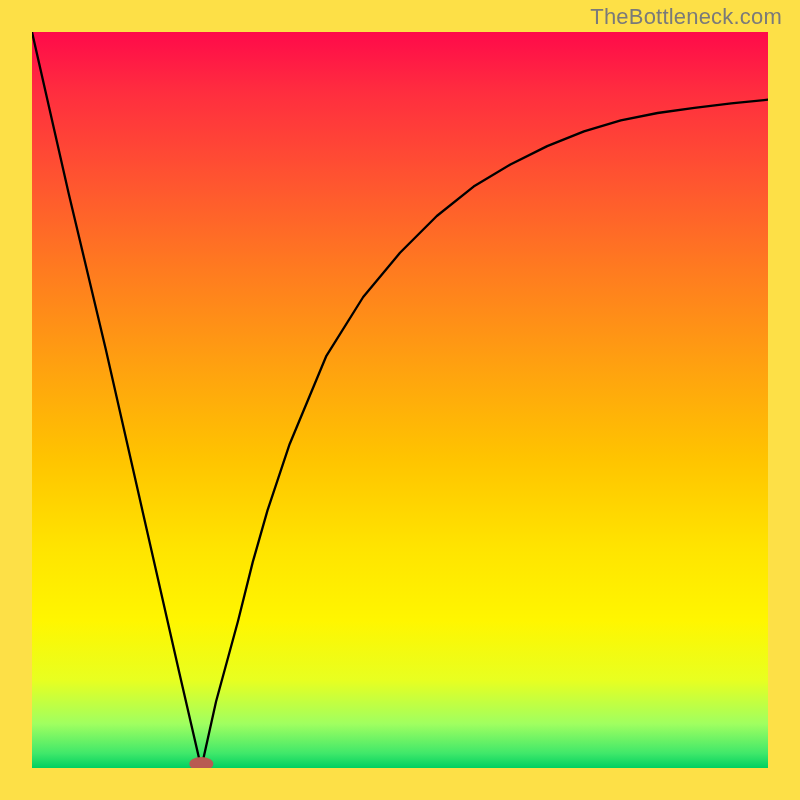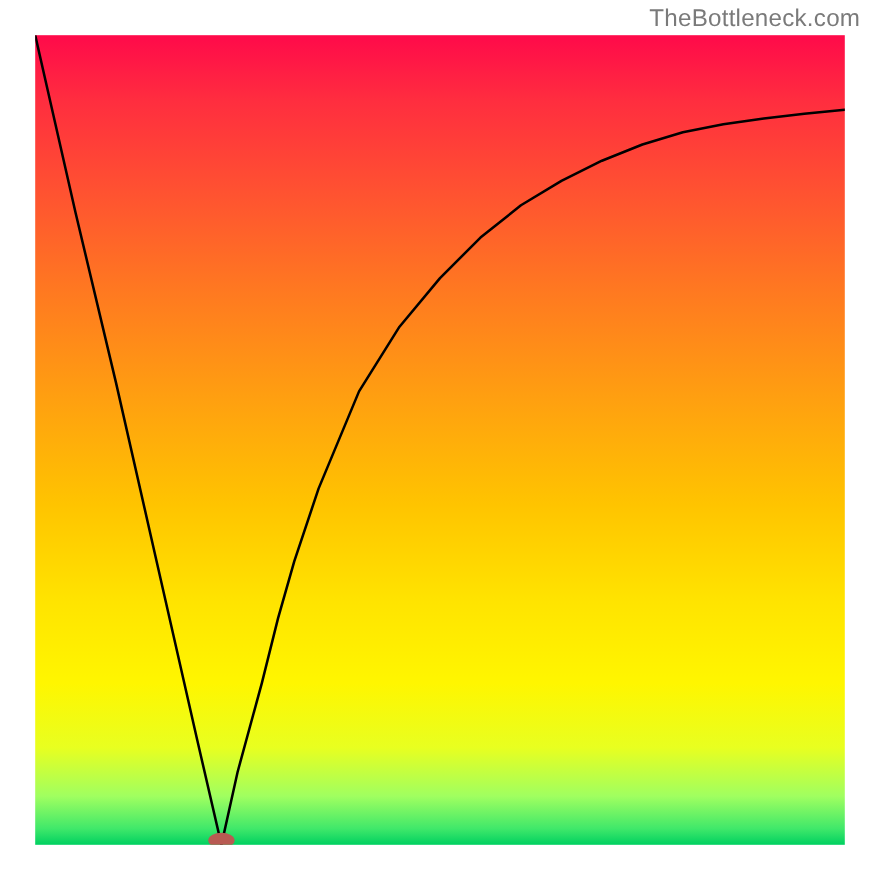--- a/index.html
+++ b/index.html
@@ -10,21 +10,21 @@
     overflow: hidden;
     background: #000;
     font-family: Arial, Helvetica, sans-serif;
   }
   .frame {
     position: absolute;
     left: 0;
     top: 0;
     width: 800px;
     height: 800px;
-    background: #ffffff;
+    background: #fde047;
   }
   .plot {
     position: absolute;
     left: 32px;
     top: 32px;
     width: 736px;
     height: 736px;
     
     background: linear-gradient(
       to bottom,

